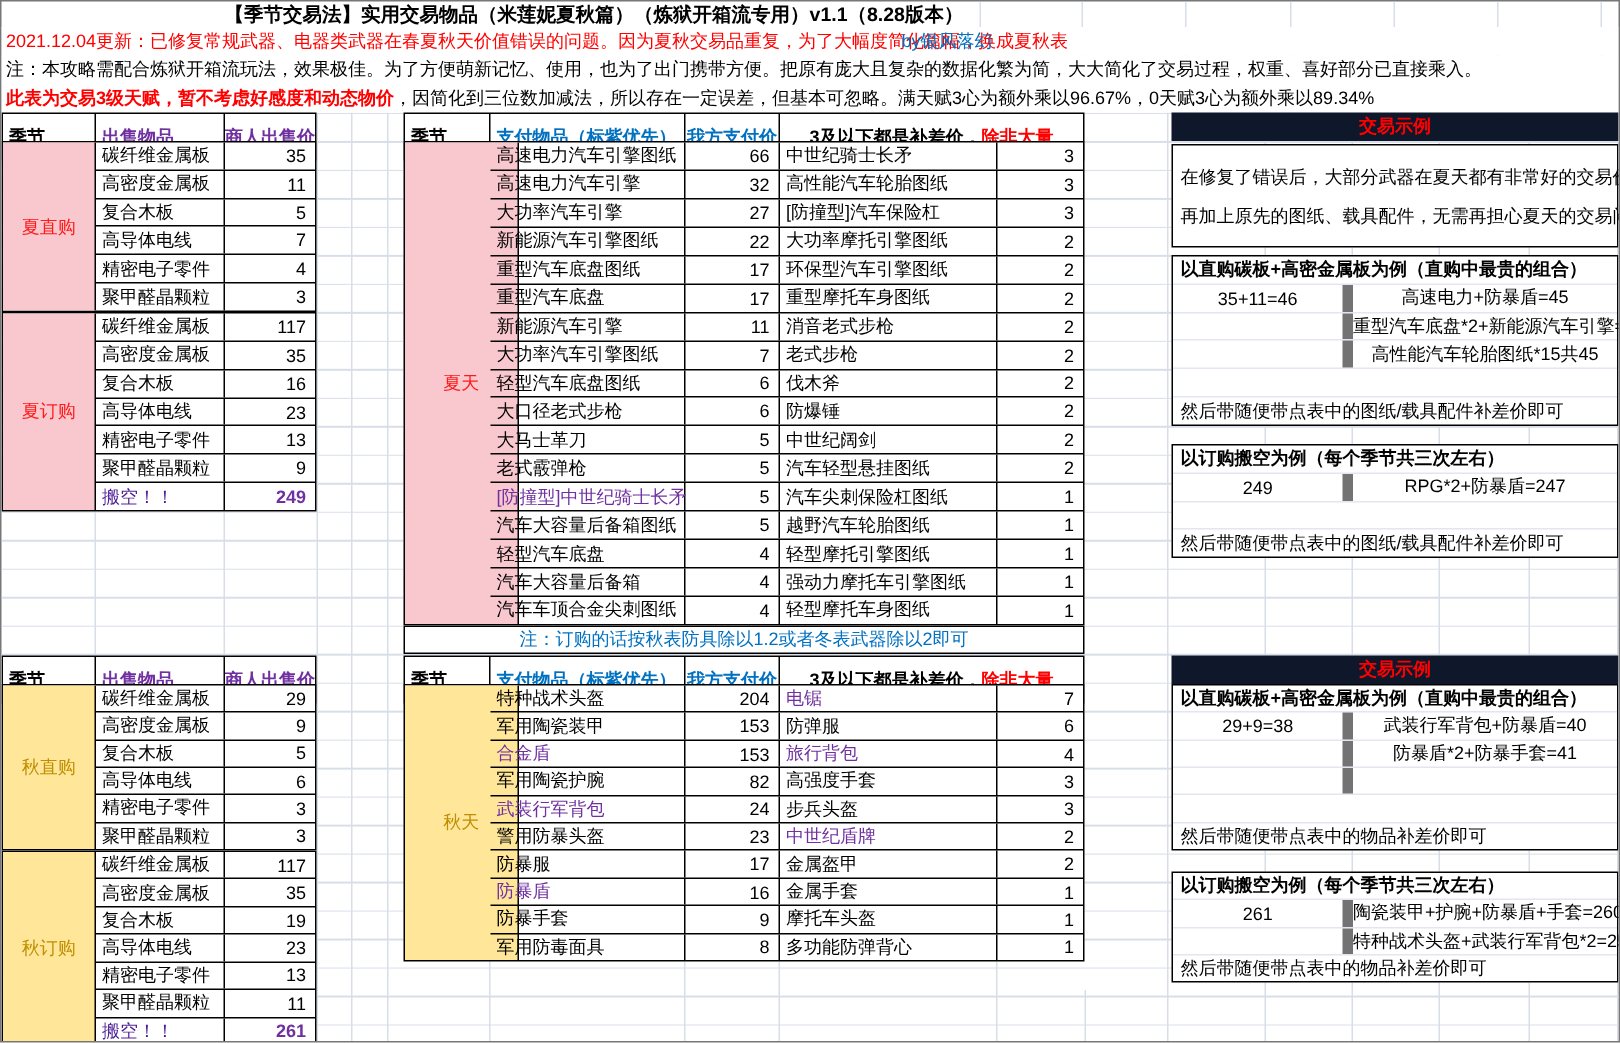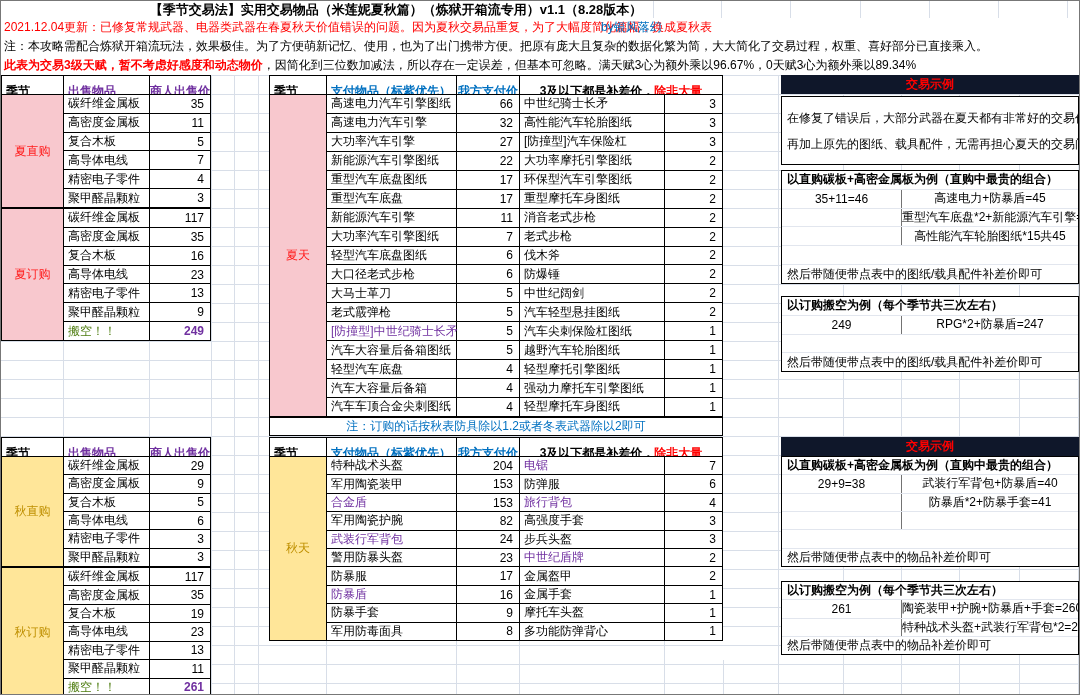--- a/index.html
+++ b/index.html
@@ -27,50 +27,50 @@
   .hc{display:flex;align-items:center;height:100%;padding-left:4px;border-right:1px solid #000;white-space:nowrap}
   .hc:last-child{border-right:none}
   .hc.ctr{justify-content:center;padding-left:0}
   .hdr-ex{position:absolute;height:19px;background:#0f172a;display:flex;align-items:center;
     justify-content:center;color:#FF0000;font-weight:700;z-index:1}
   
   .sect{position:absolute;background:#fff;border:1.5px solid #000;z-index:1}
   .slabel{position:absolute;top:0;bottom:0;left:0;display:flex;align-items:center;
     justify-content:center;border-right:1px solid #000}
   .sect.sell .slabel{width:62px}
-  .sect.pay .slabel{width:57px}
+  .sect.pay .slabel{width:76px}
   .summer-fill{background:#F8C8CE;color:#FF1A1A}
   .autumn-fill{background:#FFE699;color:#BF8F00}
   .srows{position:absolute;top:0;bottom:0;right:0;display:flex;flex-direction:column}
   .sect.sell .srows{left:62px}
   .sect.pay .srows{left:57px}
   .srow{flex:1;display:grid;border-top:1px solid #000}
   .srow:first-child{border-top:none}
   .sect.sell .srow{grid-template-columns:86px 1fr}
   .sect.pay .srow{grid-template-columns:130px 63px 145px 1fr}
   .c{display:flex;align-items:center;white-space:nowrap;overflow:visible}
   .c.item{padding-left:4px;border-right:1px solid #000}
   .c.num{justify-content:flex-end;padding-right:6px}
   .c.brd{border-right:1px solid #000}
-  .srow.total .item{color:#4d7c0f}
+  .srow.total .item{color:#4c1d95}
   .srow.total .num{color:#7030A0;font-weight:700}
   .purple{color:#7030A0}
   
   .noterow{position:absolute;background:#fff;border:1.5px solid #000;color:#0070C0;display:flex;
     align-items:center;justify-content:center;z-index:1;white-space:nowrap}
   
   .ebox{position:absolute;background:#fff;border:1.5px solid #000;display:flex;
     flex-direction:column;z-index:1}
   .ebox.intro{justify-content:center;padding-left:5px}
   .ebox.intro div{line-height:26px;white-space:nowrap}
   .rpt{display:contents}
   .ehead{flex:1;display:flex;align-items:center;padding-left:5px;font-weight:700;
     border-bottom:1px solid #e2e6ee;white-space:nowrap}
   .erow{flex:1;display:grid;grid-template-columns:120px 1fr;border-bottom:1px solid #e2e6ee}
-  .erow .el{display:flex;align-items:center;justify-content:center;border-right:1px solid #737373}
+  .erow .el{display:flex;align-items:center;justify-content:center;border-right:7px solid #737373}
   .erow .er{display:flex;align-items:center;justify-content:center;white-space:nowrap}
   .espacer{flex:1;border-bottom:1px solid #e2e6ee}
   .efoot{flex:1;display:flex;align-items:center;padding-left:5px;white-space:nowrap}
 </style>
 </head>
 <body>
 
 <div class="canvas">
   <div class="grid-h"></div>
 

